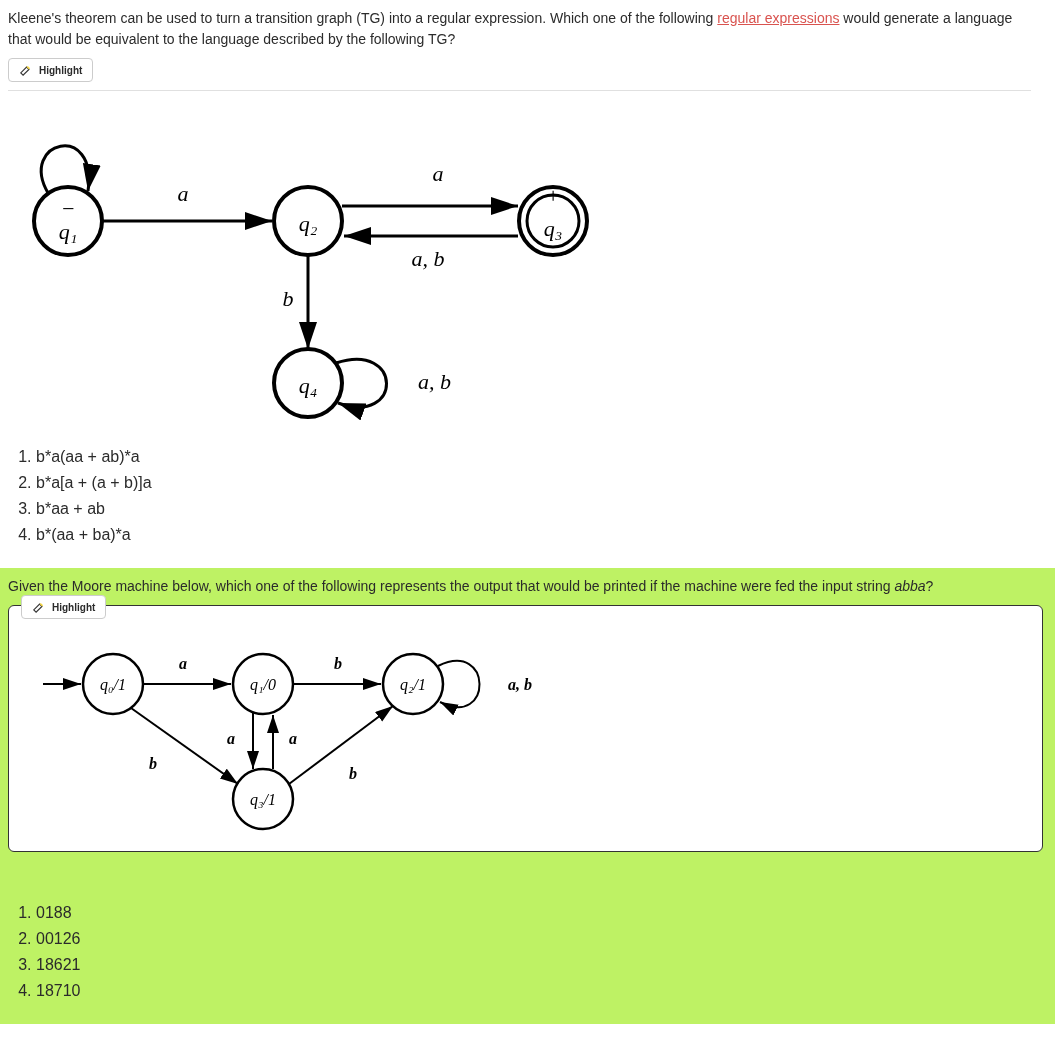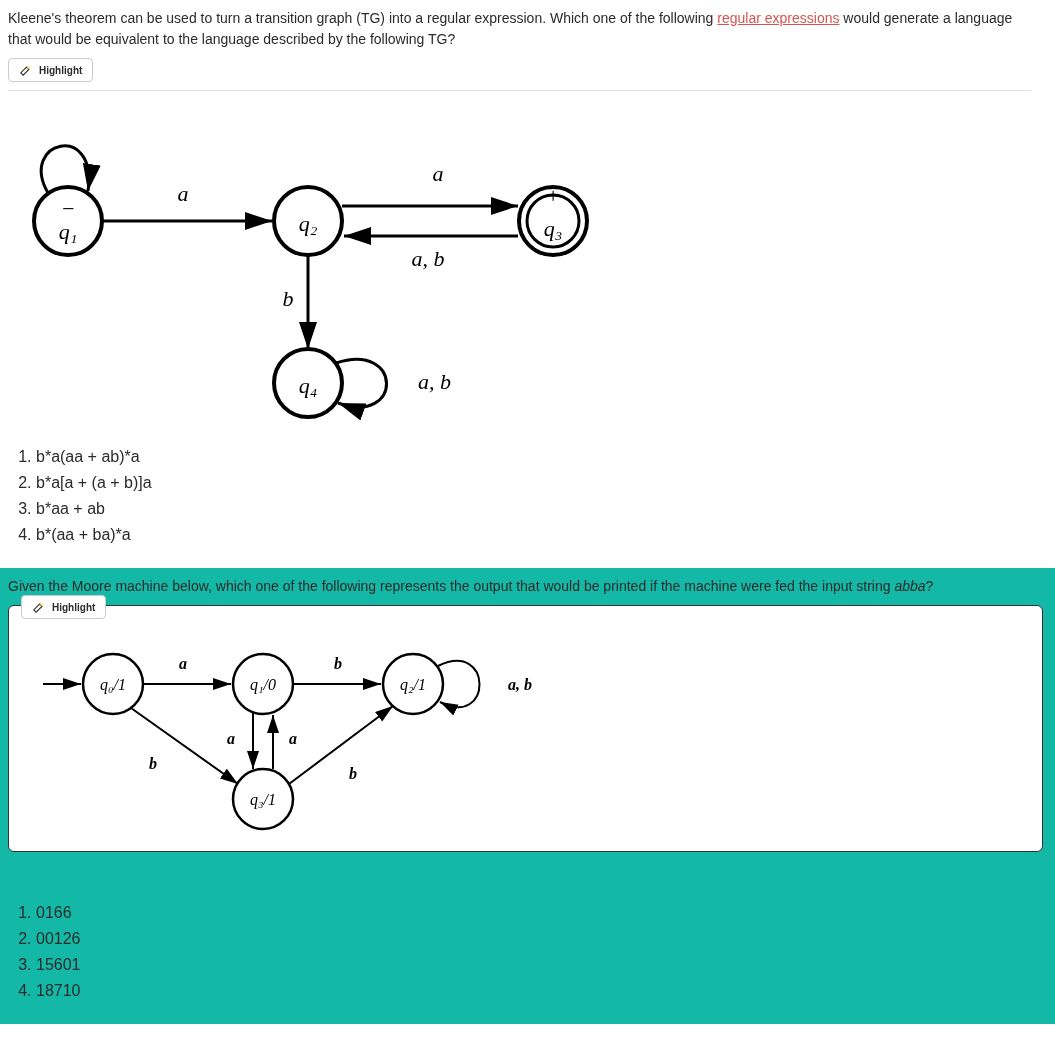--- a/index.html
+++ b/index.html
@@ -28,21 +28,21 @@
   .highlight-bar .hicon { width: 14px; height: 14px; display:inline-block; }
   .hicon svg { display:block; }
   .diagram {
     background: #fff;
     margin: 4px 0 12px 0;
     border-top: 1px solid #e0e0e0;
   }
   .answers { padding: 4px 0 0 28px; }
   .answers li { margin: 8px 0; font-size: 16px; }
   .moore-wrap {
-    background: #14b8a6;
+    background: #bef264;
     padding: 8px 12px 16px 8px;
   }
   .moore-box {
     border: 1px solid #333;
     border-radius: 6px;
     background: #fff;
     padding: 0 4px 4px 4px;
     position: relative;
     overflow: visible;
   }
@@ -181,18 +181,18 @@
       <text x="218" y="110" text-anchor="middle" class="edge-label">a</text>
       <line x1="260" y1="135" x2="260" y2="81" stroke="#000" stroke-width="2" marker-end="url(#arrow2)"></line>
       <text x="280" y="110" text-anchor="middle" class="edge-label">a</text>
 
       <line x1="276" y1="150" x2="380" y2="72" stroke="#000" stroke-width="2" marker-end="url(#arrow2)"></line>
       <text x="340" y="145" text-anchor="middle" class="edge-label">b</text>
     </svg>
   </div>
 
   <ol class="answers" style="margin-top:40px">
-    <li>0166</li>
+    <li>0188</li>
     <li>00126</li>
-    <li>15601</li>
+    <li>18621</li>
     <li>18710</li>
   </ol>
 </div>
 
 </body></html>

